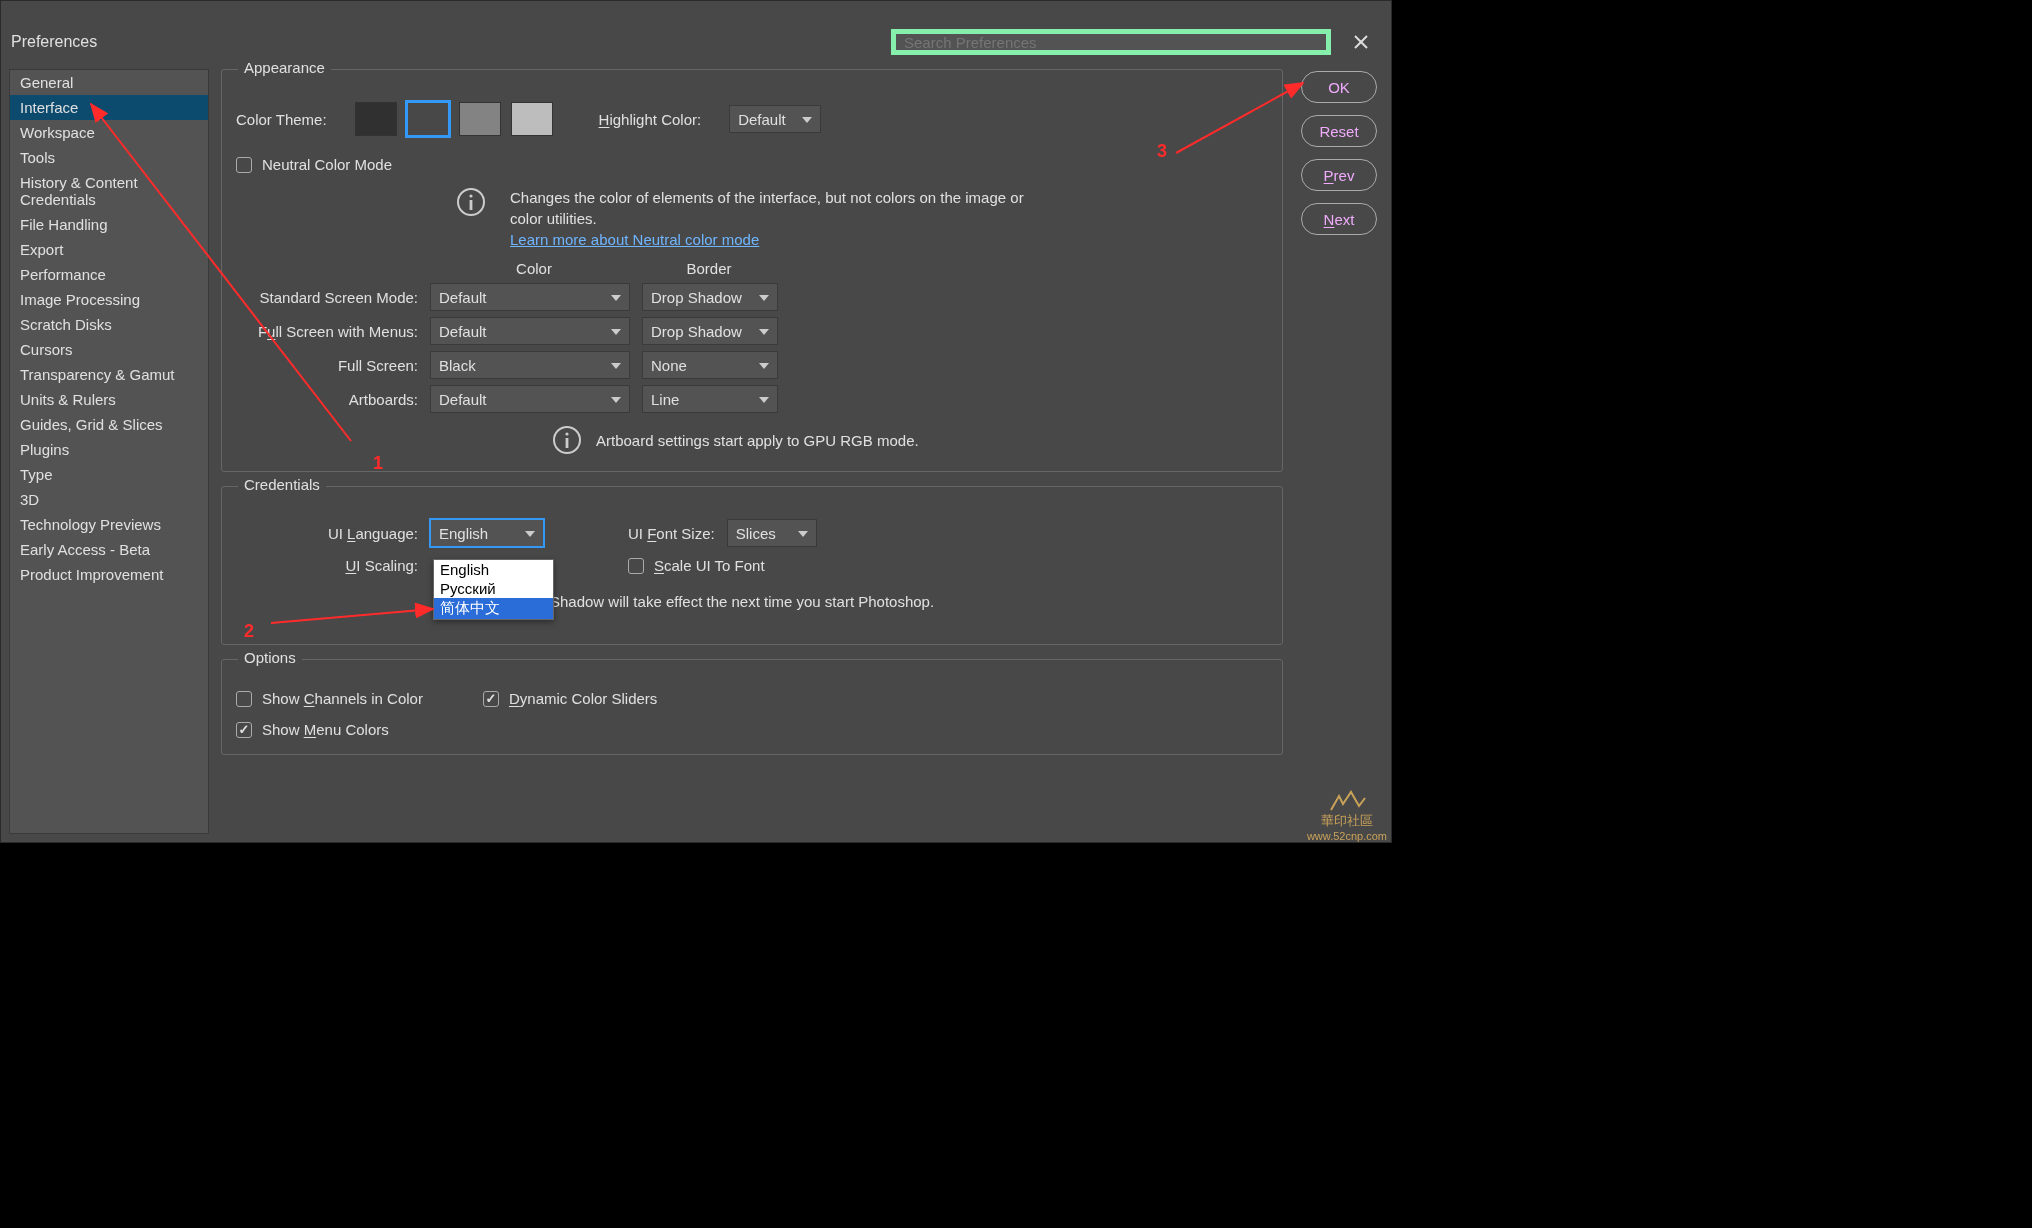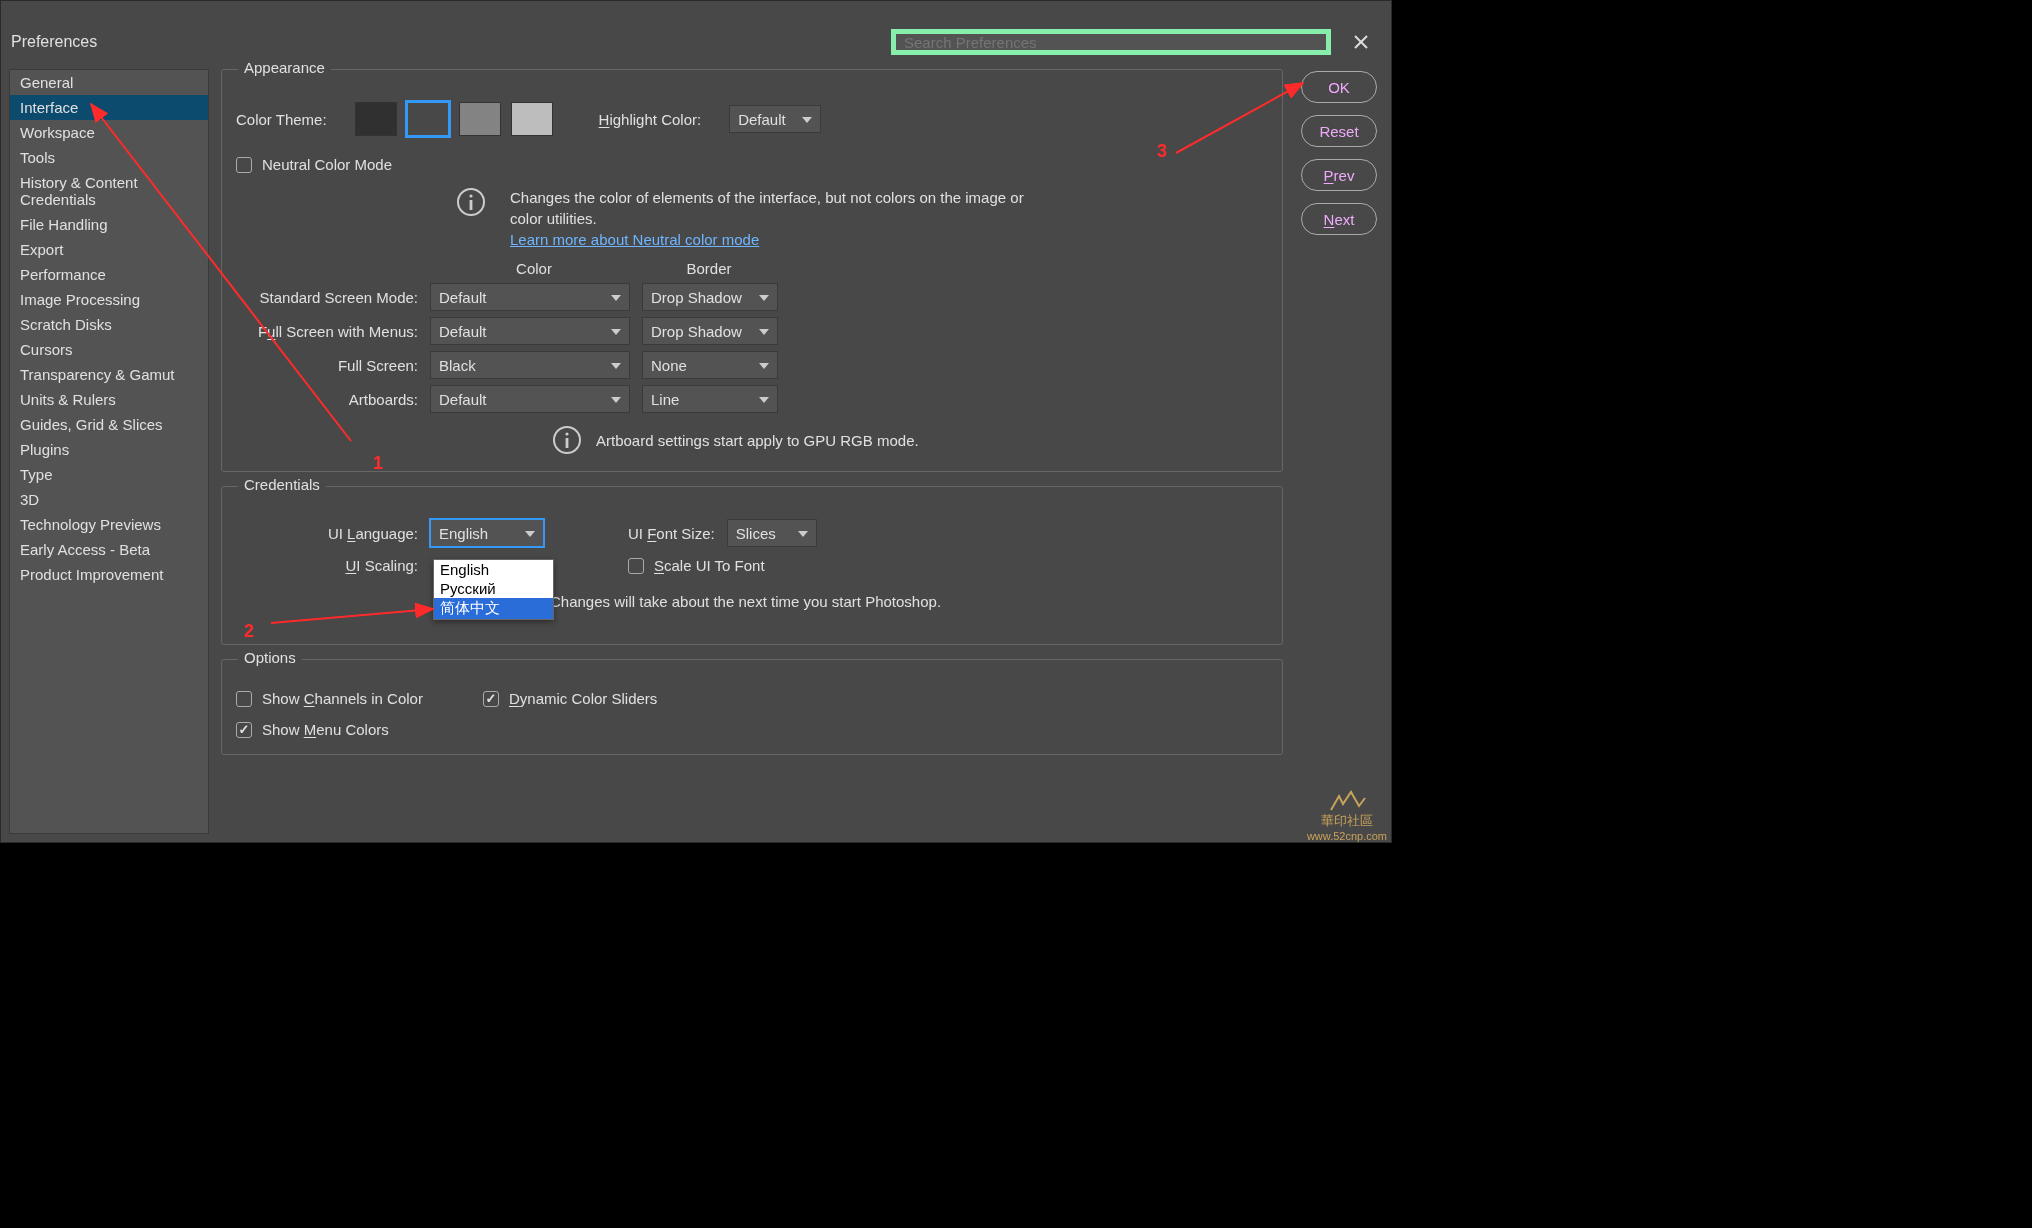--- a/index.html
+++ b/index.html
@@ -206,21 +206,21 @@
           <span style="margin-left:72px; display:flex; align-items:center; gap:10px;">
             <span class="checkbox"></span>
             <span class="lbl"><span class="ul">S</span>cale UI To Font</span>
           </span>
         </div>
 
         <div class="note-row">
           <div class="info-icon" style="visibility:hidden">
             <svg viewBox="0 0 30 30"></svg>
           </div>
-          <span class="lbl">Changes will take about the next time you start Photoshop.</span>
+          <span class="lbl">Shadow will take effect the next time you start Photoshop.</span>
         </div>
       </div>
 
       <div class="grp">
         <span class="grp-label">Options</span>
         <div class="options-inner" style="margin-top:16px;">
           <div class="opt-col">
             <div class="chk-row">
                 <span class="checkbox"></span>
                 <span class="lbl">Show <span class="ul">C</span>hannels in Color</span>

